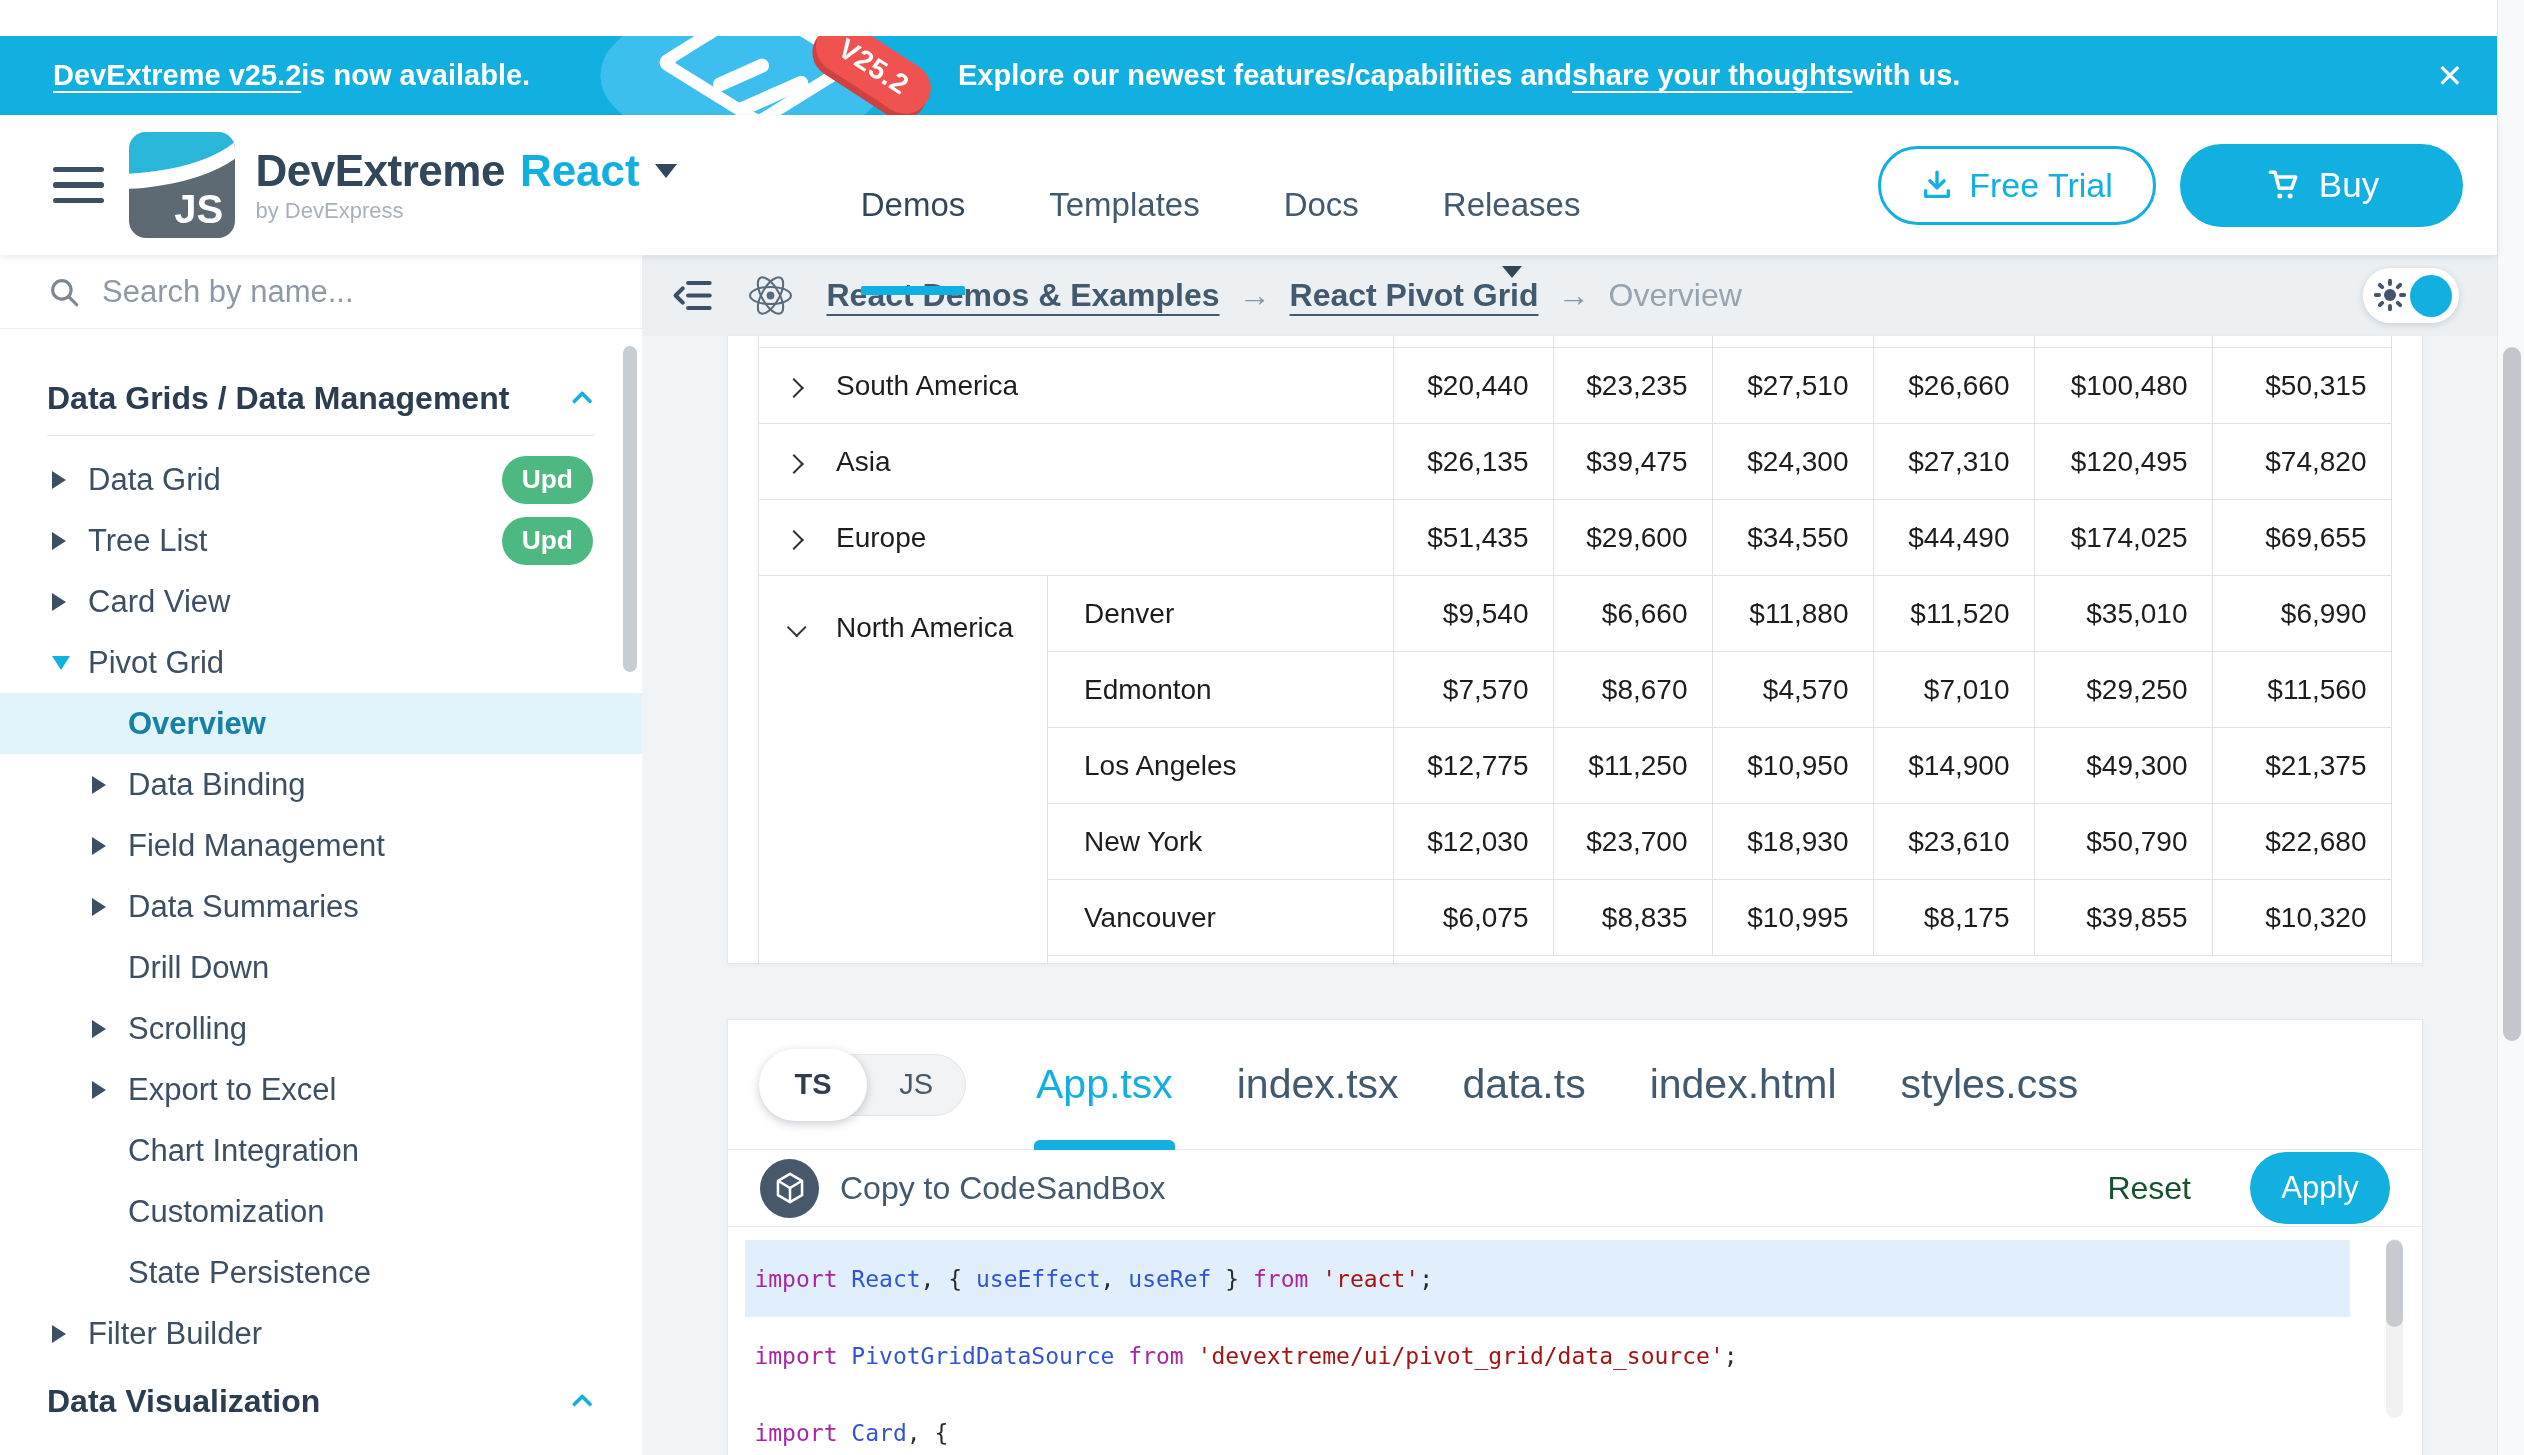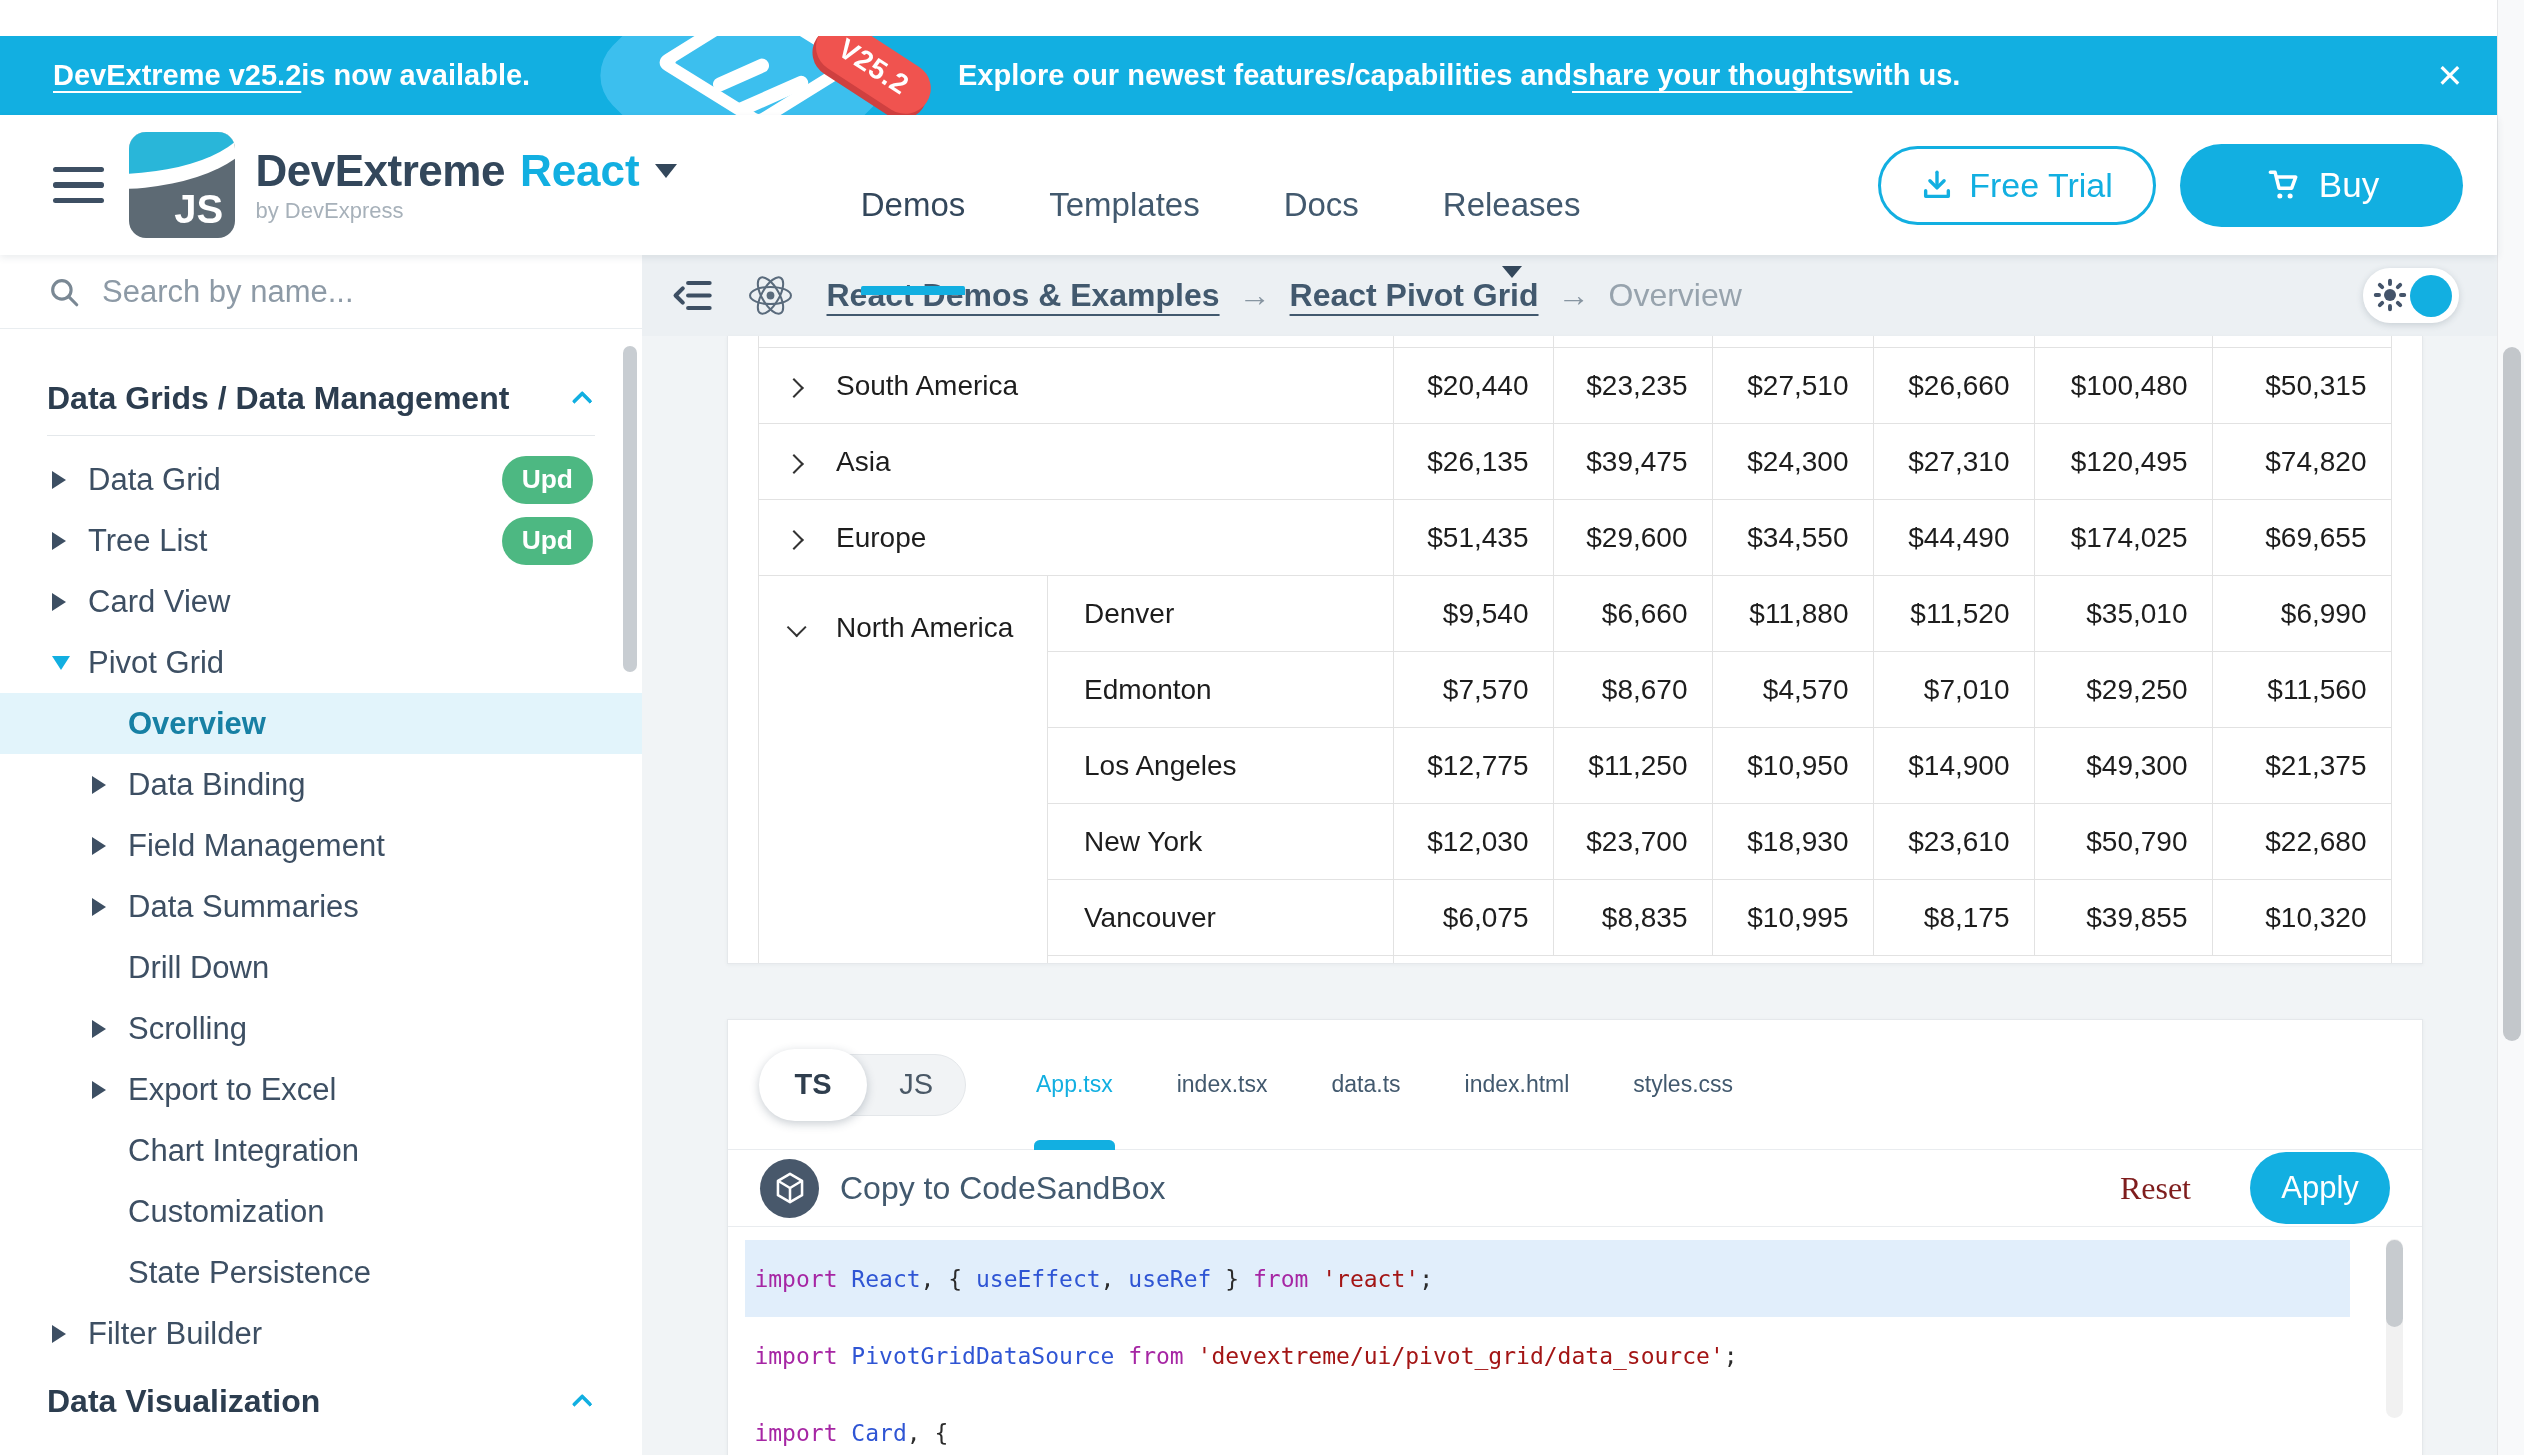--- a/index.html
+++ b/index.html
@@ -99,27 +99,27 @@
   .chev.down { transform:rotate(45deg) translateY(-3.8px); }
   td.scrollcell { padding:8.5px 5.7px; }
 
   
   .code-card { margin:55px 74px 0 85px; background:#fff; border:0.9px solid #e5e8eb; border-bottom:none; height:529px; box-shadow:0 0.9px 3.8px rgba(40,60,80,.05); }
   .code-head { height:130px; display:flex; align-items:center; padding:0 32px; border-bottom:1.9px solid #e9ecef; }
   .lang-toggle { width:206px; height:62px; background:#f1f3f5; border:1.9px solid #e4e7ea; border-radius:33px; display:flex; align-items:center; flex:none; }
   .lang-ts { width:108px; height:72px; margin-left:-1.9px; background:#fff; border-radius:36px; box-shadow:0 2.8px 9.4px rgba(40,60,80,.25); display:flex; align-items:center; justify-content:center; font-size:29px; font-weight:600; color:#2f3e4e; cursor:pointer; }
   .lang-js { flex:1; display:flex; align-items:center; justify-content:center; font-size:29px; color:#4a5866; cursor:pointer; }
   .tabs { display:flex; margin-left:38px; height:130px; }
-  .tab { position:relative; height:130px; display:flex; align-items:center; padding:0 32px; font-size:23px; color:#42596e; cursor:pointer; }
+  .tab { position:relative; height:130px; display:flex; align-items:center; padding:0 32px; font-size:41px; color:#42596e; cursor:pointer; }
   .tab.active { color:#12afe1; }
   .tab .tab-underline { position:absolute; left:30px; right:30px; bottom:0; height:9.4px; border-radius:5.7px 5.7px 0 0; background:#12afe1; }
   .sandbox-row { height:77px; display:flex; align-items:center; padding:0 32px; border-bottom:1.9px solid #e9ecef; }
   .csb-icon { width:59px; height:59px; border-radius:50%; background:#48586b; display:flex; align-items:center; justify-content:center; cursor:pointer; flex:none; }
   .csb-label { margin-left:21px; font-size:32px; color:#42596e; }
-  .reset-btn { margin-left:auto; margin-right:59px; font-size:32px; color:#7f1d1d; background:none; border:none; cursor:pointer; font-family:Liberation Serif, serif; }
+  .reset-btn { margin-left:auto; margin-right:59px; font-size:32px; color:#14532d; background:none; border:none; cursor:pointer; font-family:Liberation Sans, sans-serif; }
   .apply-btn { width:140px; height:72px; border-radius:36px; background:#12afe1; color:#fff; font-size:31px; border:none; cursor:pointer; font-family:"Liberation Sans",sans-serif; }
   .code-area { position:relative; padding:13.2px 57px 0 17px; font-family:"DejaVu Sans Mono", monospace; font-size:23px; }
   .code-line { height:77px; display:flex; align-items:center; padding-left:9.4px; white-space:pre; }
   .code-line.hl { background:#e1eefb; width:1605px; }
   .tok-kw { color:#a626a4; }
   .tok-id { color:#2f55d4; }
   .tok-str { color:#a31515; }
   .tok-pl { color:#2b2b2b; }
   .code-vscroll { position:absolute; right:19px; top:11.3px; width:17px; height:179px; background:#f1f1f1; border-radius:8.5px; }
   .code-vthumb { position:absolute; left:0; top:1.9px; width:17px; height:87px; background:#c7cbcf; border-radius:8.5px; cursor:pointer; }

